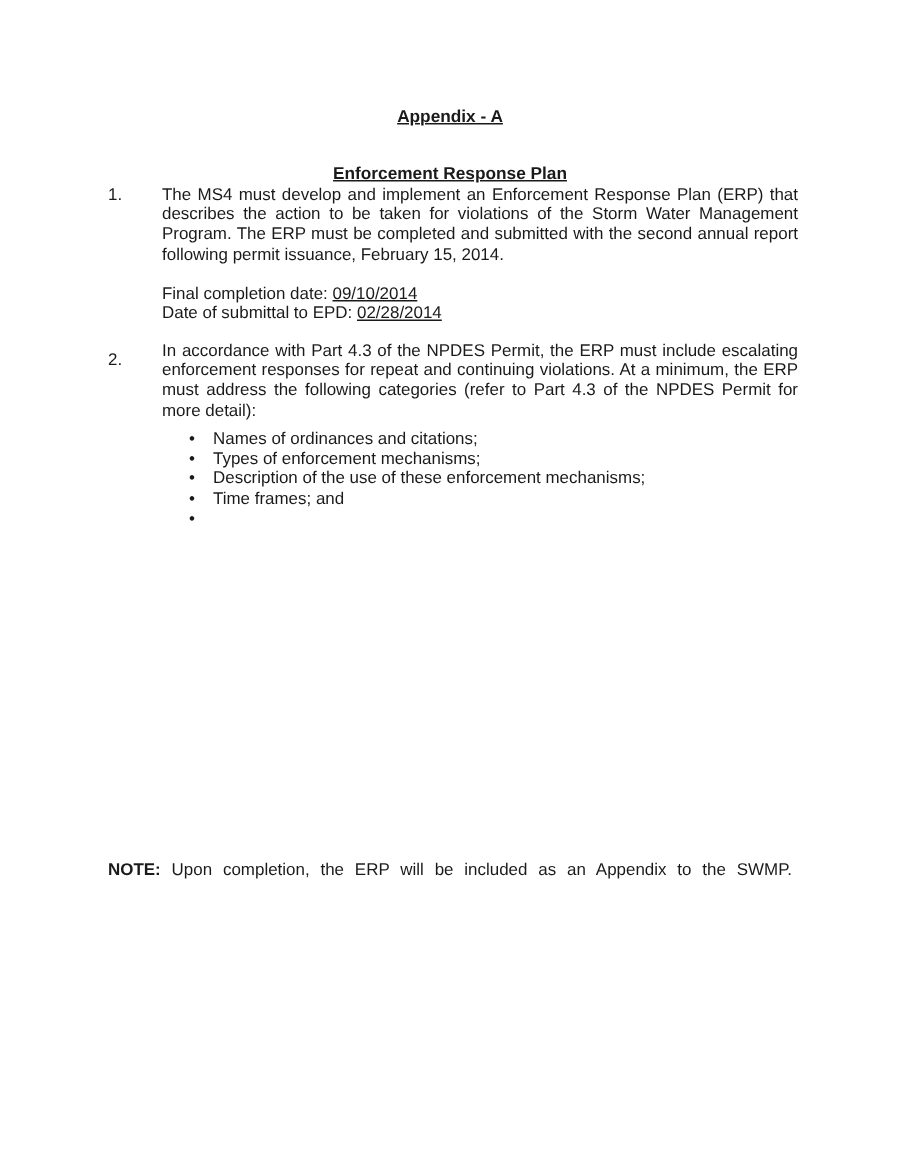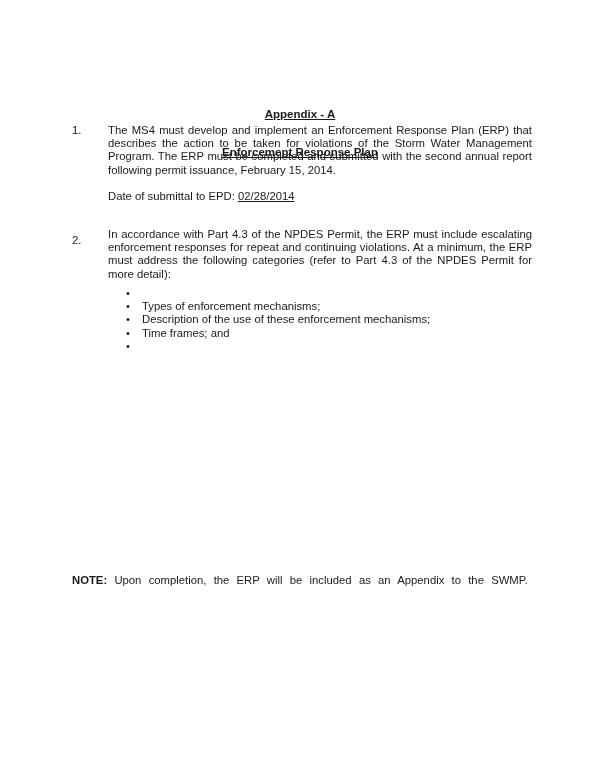--- a/index.html
+++ b/index.html
@@ -23,21 +23,20 @@
       width: 600px; height: 777px;
     }
     .title {
       position: absolute;
       left: 0; width: 600px;
       text-align: center;
       font-weight: bold;
       text-decoration: underline;
       text-underline-offset: 1px;
       font-size: 11.5px;
-      margin-top: 36px;
     }
     .title-1 { top: 72px; }
     .title-2 { top: 110px; }
     .item-num {
       position: absolute;
       left: 72px;
     }
     .item-body {
       position: absolute;
       left: 108px;
@@ -88,30 +87,34 @@
 <div class="page">
 
   <div class="title title-1">Appendix - A</div>
   <div class="title title-2">Enforcement Response Plan</div>
 
   <div class="item-num item1-num">1.</div>
   <div class="item-body item1-body">The MS4 must develop and implement an Enforcement Response Plan (ERP) that describes the action to be taken for violations of the Storm Water Management Program.  The ERP must be completed and submitted with the second annual report following permit issuance, February 15, 2014.</div>
 
   <div class="dates">
     <div>
+      <span>Final completion date: </span><span class="u">09/10/2014</span>
+    </div>
+    <div>
       <span>Date of submittal to EPD: </span><span class="u">02/28/2014</span>
     </div>
   </div>
 
   <div class="item-num item2-num">2.</div>
   <div class="item-body item2-body">In accordance with Part 4.3 of the NPDES Permit, the ERP must include escalating enforcement responses for repeat and continuing violations.  At a minimum, the ERP must address the following categories (refer to Part 4.3 of the NPDES Permit for more detail):</div>
 
   <ul class="bullets">
     <li>
       <span class="dot">•</span>
+      <span>Names of ordinances and citations;</span>
     </li>
     <li>
       <span class="dot">•</span>
       <span>Types of enforcement mechanisms;</span>
     </li>
     <li>
       <span class="dot">•</span>
       <span>Description of the use of these enforcement mechanisms;</span>
     </li>
     <li>

